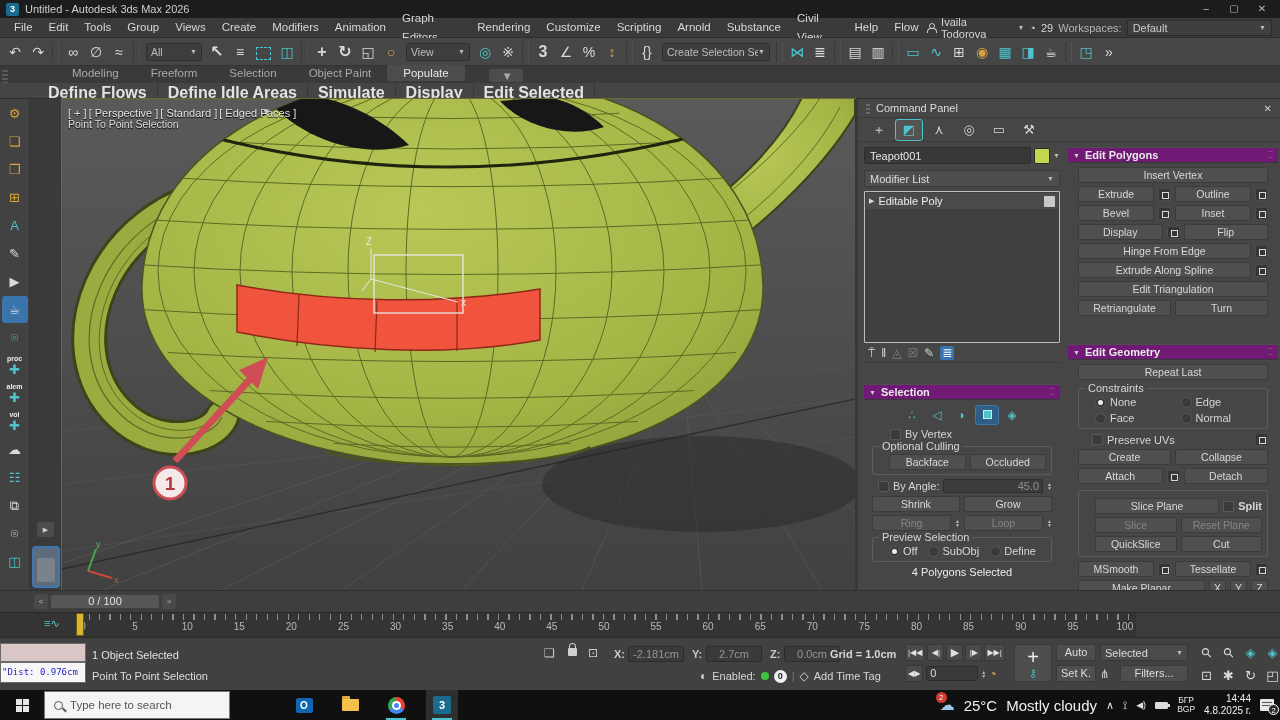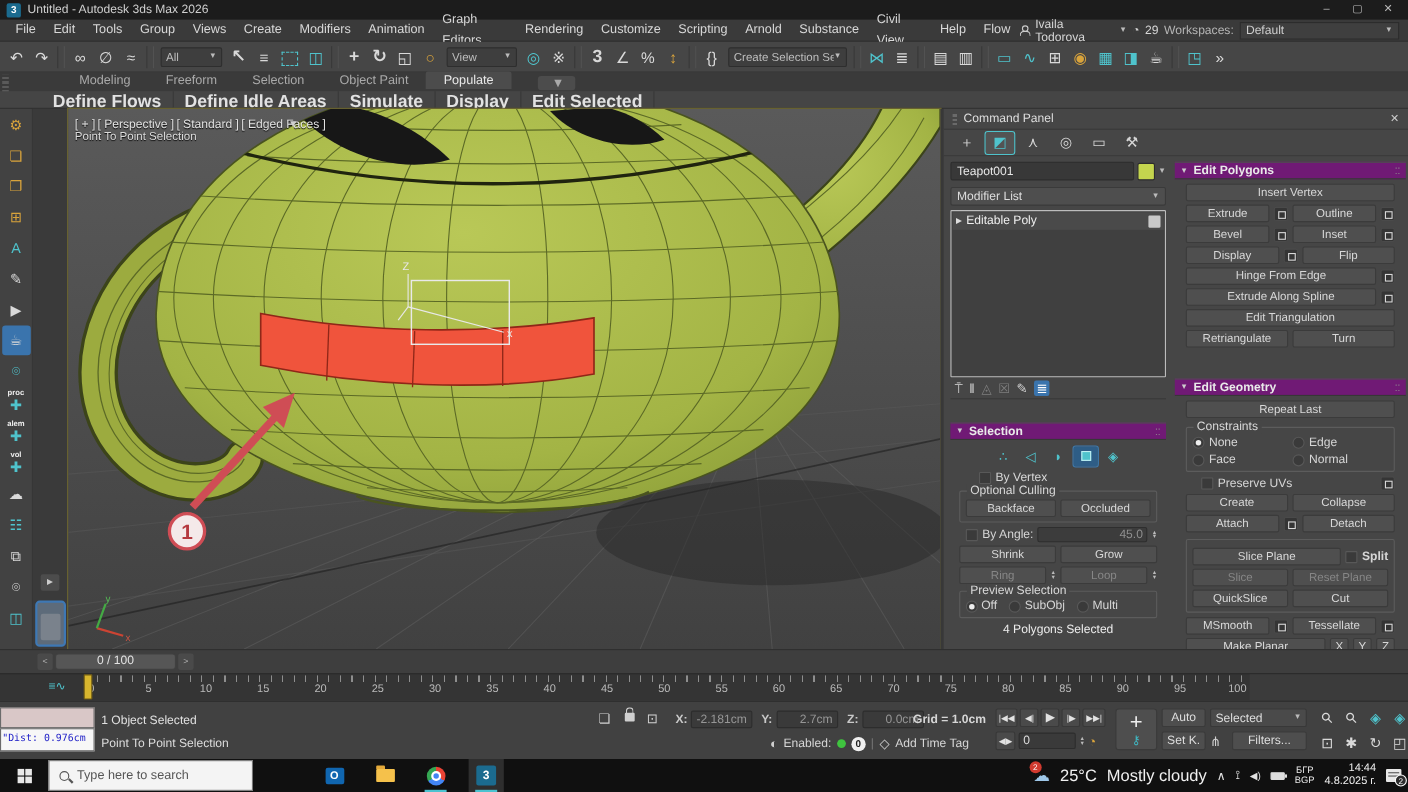--- a/index.html
+++ b/index.html
@@ -98,21 +98,21 @@
   .robody{padding:3px 8px 4px 8px}
   .btn{height:16px;background:#4f4f4f;border:1px solid #3b3b3b;border-radius:2px;color:#d8d8d8;text-align:center;line-height:14px;font-size:10.5px;overflow:hidden;white-space:nowrap}
   .btn.dis{color:#868686}
   .setbox{width:13px;height:13px;background:#353535;border:1px solid #4a4a4a;border-radius:2px;position:relative}
   .setbox:after{content:"";position:absolute;left:3px;top:3px;width:5px;height:5px;border:1px solid #d9d9d9}
   .row{display:flex;align-items:center;gap:4px;margin-bottom:3px}
   .row .grow{flex:1}
   .cb{width:11px;height:11px;background:#3a3a3a;border:1px solid #585858;border-radius:1px}
   .radio{width:11px;height:11px;background:#3a3a3a;border:1px solid #585858;border-radius:50%;position:relative}
   .radio.on:after{content:"";position:absolute;left:2px;top:2px;width:5px;height:5px;border-radius:50%;background:#ededed}
-  .grp{border:1px solid #5c5c5c;border-radius:2px;position:relative;padding:7px 5px 4px 5px;margin:6px 0 4px 0}
+  .grp{border:1px solid #5c5c5c;border-radius:2px;position:relative;padding:7px 5px 4px 16px;margin:6px 0 4px 0}
   .grp .glabel{position:absolute;top:-7px;left:6px;background:#464646;padding:0 3px;color:#d8d8d8}
   .nfield{height:14px;background:#3c3c3c;border:1px solid #2e2e2e;border-radius:2px;color:#8f8f8f;text-align:right;padding:0 3px;line-height:12px}
   .spin{display:flex;flex-direction:column;justify-content:center;font-size:5px;color:#bbb;line-height:4px}
   .subobj{display:flex;justify-content:center;gap:3px;margin:3px 0 4px 0}
   .soi{width:22px;height:18px;border-radius:2px;text-align:center;line-height:18px;color:#4fc3cc;font-size:12px}
   .soi.active{background:#2e5d86;outline:1px solid #3c79ad}
   .soi.active i{display:inline-block;width:9px;height:9px;background:#4fc3cc;border:1px solid #bfeff2}
   .centertxt{text-align:center;color:#ececec;margin-top:4px}
 
   
@@ -130,21 +130,21 @@
   
   .statusbar{position:absolute;left:0;top:637px;width:1280px;height:53px;background:#414141;border-top:1px solid #2c2c2c}
   .listen-pink{position:absolute;left:0;top:5px;width:86px;height:19px;background:#d9c7c7;border:1px solid #6b6b6b}
   .listen-white{position:absolute;left:0;top:24px;width:86px;height:21px;background:#f7f7f7;border:1px solid #6b6b6b;color:#2424c8;font-family:"DejaVu Sans Mono",monospace;font-size:9px;line-height:19px;padding:0 1px;overflow:hidden;white-space:nowrap}
   .st-line1{position:absolute;left:92px;top:11px;color:#e0e0e0}
   .st-line2{position:absolute;left:92px;top:32px;color:#dcdcdc}
   .st-ico{position:absolute;top:8px;color:#cfcfcf;font-size:12px}
   .lockico{position:absolute;left:568px;top:10px;width:9px;height:8px;background:#cfcfcf;border-radius:1px}
   .lockico:before{content:"";position:absolute;left:1px;top:-5px;width:5px;height:5px;border:1.5px solid #cfcfcf;border-bottom:none;border-radius:4px 4px 0 0}
   .coordlab{position:absolute;top:10px;color:#c9c9c9;font-weight:bold}
-  .coordfield{position:absolute;top:8px;height:16px;background:#3a3a3a;border:1px solid #2d2d2d;border-radius:2px;color:#969696;text-align:right;padding:1px 4px;width:56px}
+  .coordfield{position:absolute;top:8px;height:16px;background:#3a3a3a;border:1px solid #2d2d2d;border-radius:2px;color:#969696;text-align:center;padding:1px 4px;width:56px}
   .gridlab{position:absolute;left:830px;top:10px;color:#d6d6d6;font-weight:bold}
   .enrow{position:absolute;left:700px;top:31px;display:flex;align-items:center;gap:5px}
   .greendot{width:8px;height:8px;border-radius:50%;background:#3fc43f}
   .zerocirc{width:13px;height:13px;border-radius:50%;background:#f0f0f0;color:#222;font-size:9px;font-weight:bold;text-align:center;line-height:13px}
   .playback{position:absolute;left:905px;top:6px;display:flex;gap:2px}
   .pbtn{min-width:17px;height:17px;background:#4a4a4a;border:1px solid #383838;border-radius:2px;color:#e2e2e2;font-size:8px;text-align:center;line-height:15px;padding:0 2px}
   .pbtn.play{font-size:11px}
   .framerow{position:absolute;left:905px;top:27px;display:flex;align-items:center;gap:3px}
   .framefield{width:52px;height:15px;background:#3a3a3a;border:1px solid #2d2d2d;border-radius:2px;color:#ddd;padding:0 3px;line-height:13px}
   .keybtn{position:absolute;left:1014px;top:6px;width:38px;height:38px;background:#4e4e4e;border:1px solid #3a3a3a;border-radius:3px;text-align:center}
@@ -588,21 +588,21 @@
                 </span>
             </div>
             <div class="grp">
               <span class="glabel">Preview Selection</span>
               <div class="row" style="margin:0;gap:3px">
                 <span class="radio on"></span>
                 <span>Off</span>
                 <span class="radio" style="margin-left:8px"></span>
                 <span>SubObj</span>
                 <span class="radio" style="margin-left:8px"></span>
-                <span>Multi</span>
+                <span>Define</span>
               </div>
             </div>
             <div class="centertxt">4 Polygons Selected</div>
           </div>
         </div>
       </div>
 
       <div class="col-r">
 
         <div class="rollout" style="margin-top:5px">

